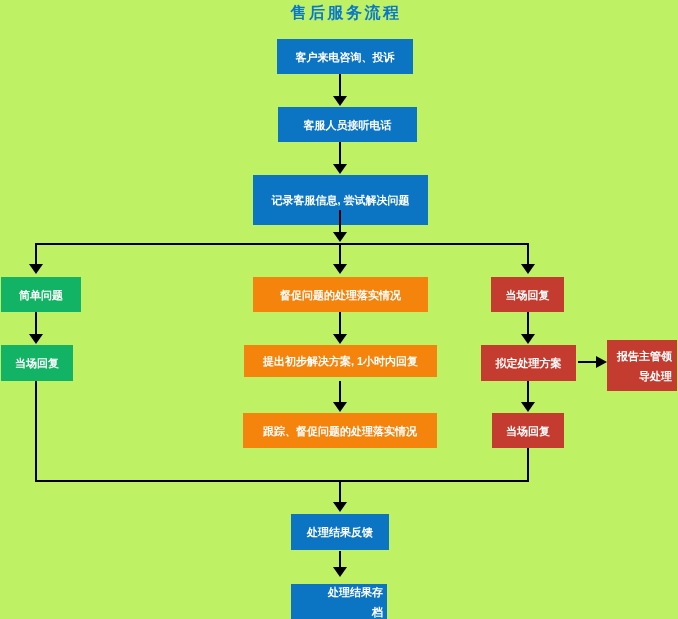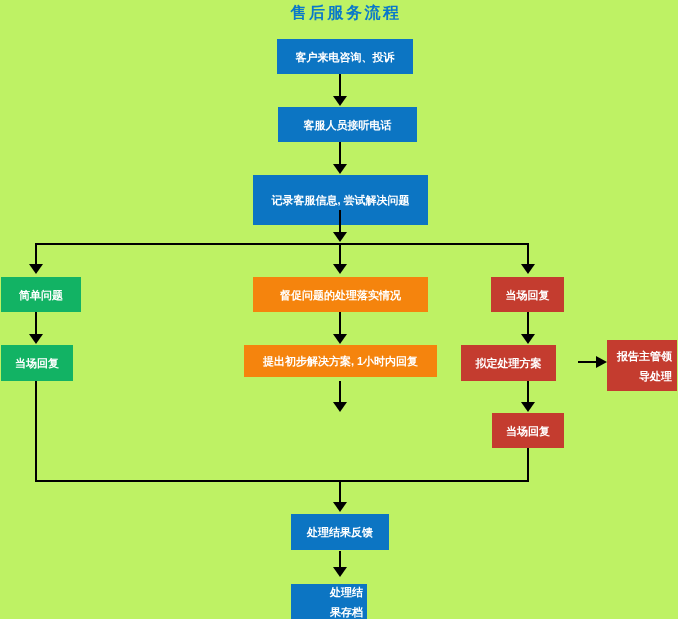--- a/index.html
+++ b/index.html
@@ -66,28 +66,29 @@
 
   <div class="node blue" style="left:277px; top:39px;  width:136px; height:35px;">客户来电咨询、投诉</div>
   <div class="node blue" style="left:278px; top:107px; width:139px; height:35px;">客服人员接听电话</div>
   <div class="node blue" style="left:253px; top:175px; width:175px; height:50px;">记录客服信息, 尝试解决问题</div>
 
   <div class="node green" style="left:1px; top:277px; width:80px; height:35px;">简单问题</div>
   <div class="node green" style="left:1px; top:345px; width:72px; height:36px;">当场回复</div>
 
   <div class="node orange" style="left:253px; top:277px; width:175px; height:35px;">督促问题的处理落实情况</div>
   <div class="node orange" style="left:244px; top:345px; width:193px; height:32px;">提出初步解决方案, 1小时内回复</div>
+  <div class="node orange" style="left:243px; top:413px; width:194px; height:35px;">跟踪、督促问题的处理落实情况</div>
 
   <div class="node red" style="left:491px; top:277px; width:73px; height:35px;">当场回复</div>
-  <div class="node red" style="left:461px; top:345px; width:95px; height:36px;">拟定处理方案</div>
+  <div class="node red" style="left:481px; top:345px; width:95px; height:36px;">拟定处理方案</div>
   <div class="node red" style="left:607px; top:340px; width:70px; height:51px; padding:0 5px;">报告主管领导处理</div>
   <div class="node red" style="left:492px; top:413px; width:72px; height:35px;">当场回复</div>
 
   <div class="node blue" style="left:291px; top:514px; width:98px; height:36px;">处理结果反馈</div>
-  <div class="node blue" style="left:291px; top:584px; width:76px; height:35px;padding-left:31px;">处理结果存档</div>
+  <div class="node blue" style="left:291px; top:584px; width:96px; height:35px;padding-left:31px;">处理结果存档</div>
 
   <div class="vline" style="left:339px; top:74px;  height:22px;"></div>
   <div class="ah-down" style="left:333px; top:96px;"></div>
 
   <div class="vline" style="left:339px; top:142px; height:22px;"></div>
   <div class="ah-down" style="left:333px; top:164px;"></div>
 
   <div class="vline" style="left:339px; top:210px; height:22px;"></div>
   <div class="ah-down" style="left:333px; top:232px;"></div>
 

